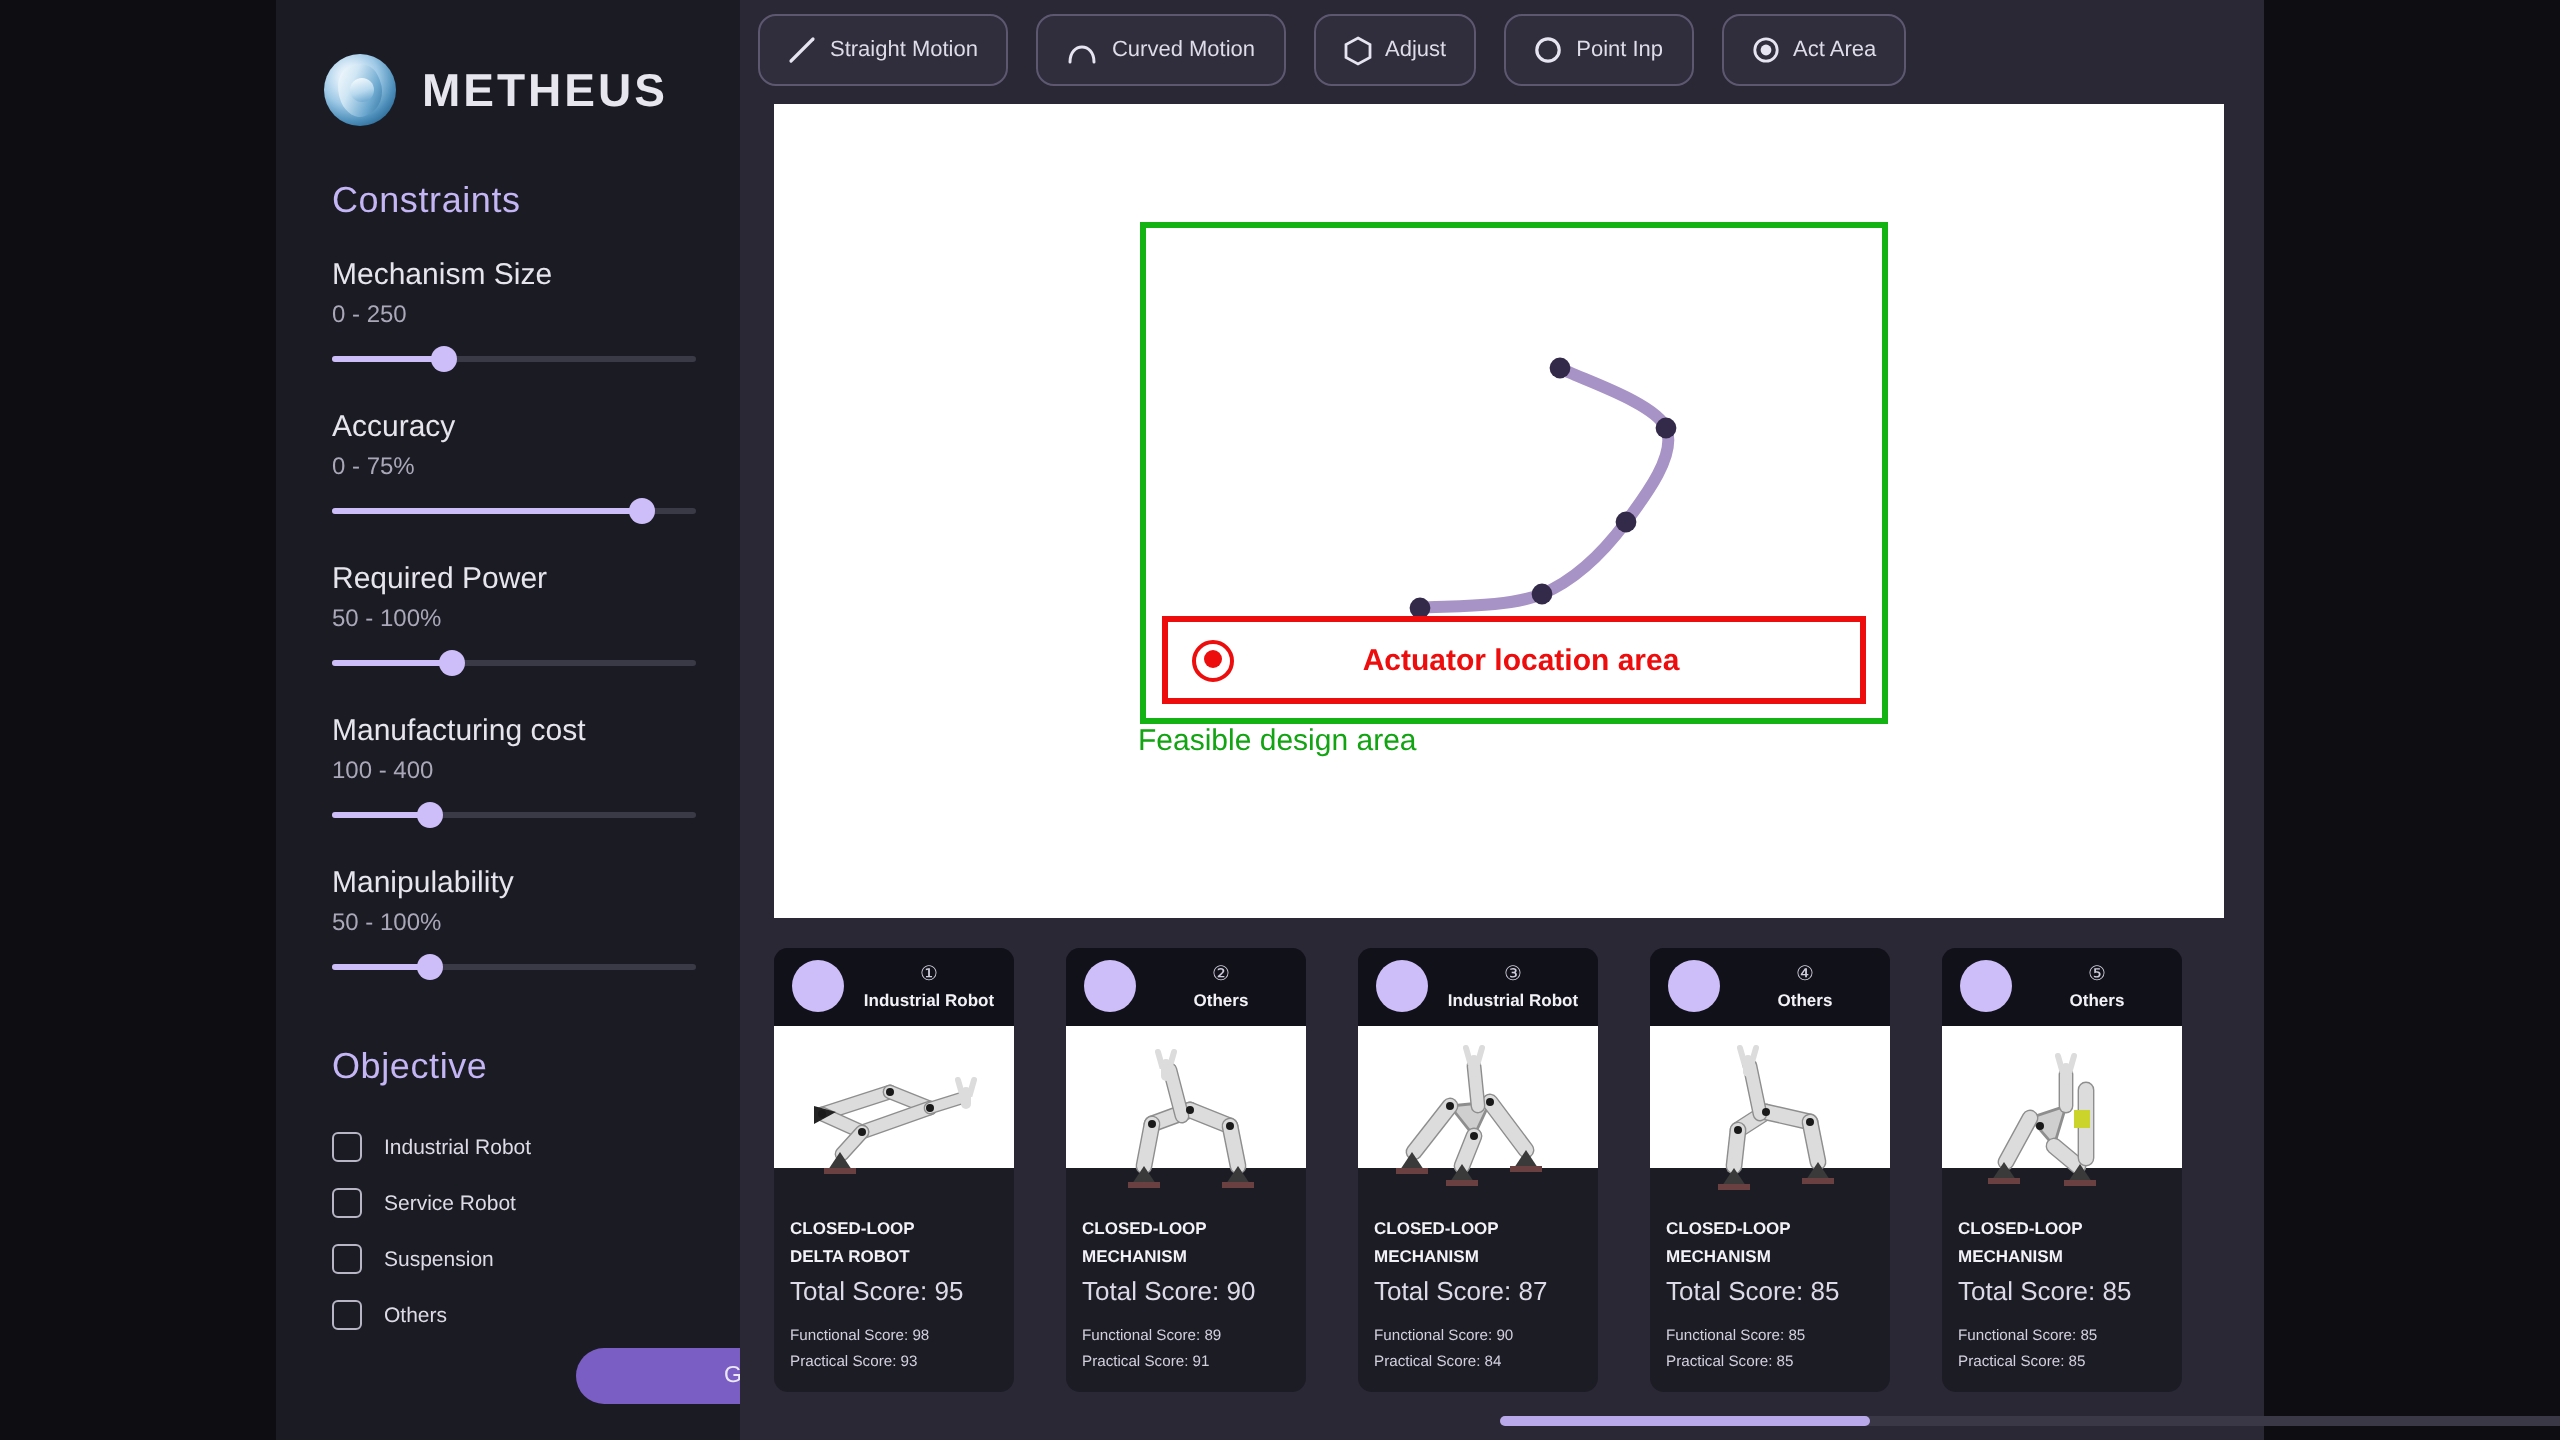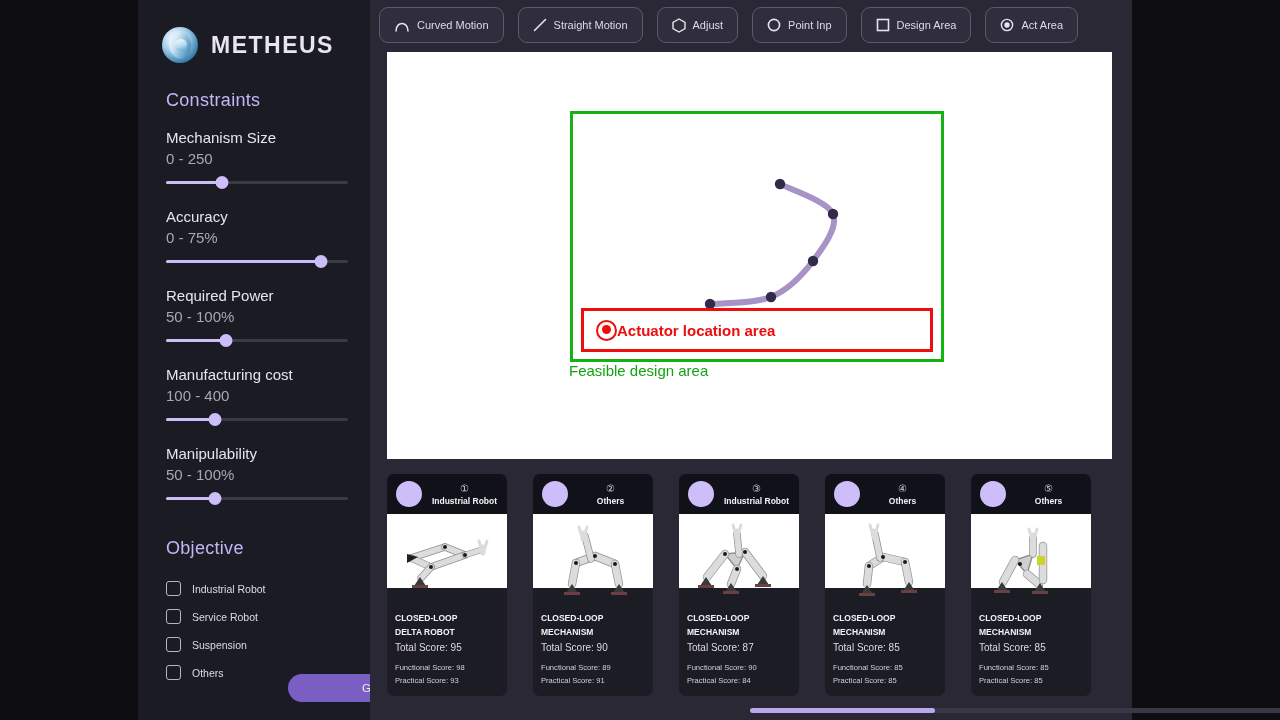--- a/index.html
+++ b/index.html
@@ -50,21 +50,21 @@
   }
 
   .section-title {
     font-size: 18px; color: #c4b5f4; font-weight: 400; margin: 22px 0 18px 14px;
     letter-spacing: .3px;
   }
   .section-title.objective { margin-top: 34px; margin-bottom: 22px; }
 
   .ctrl { margin: 0 0 20px 14px; width: 182px; }
   .ctrl-label { font-size: 15px; color: #e6e5ee; margin-bottom: 4px; }
-  .ctrl-range { font-size: 15px; color: #a9a7b8; margin-bottom: 9px; }
+  .ctrl-range { font-size: 12px; color: #a9a7b8; margin-bottom: 9px; }
   .slider { position: relative; height: 12px; }
   .slider .track {
     position: absolute; left: 0; top: 5px; width: 182px; height: 3px;
     background: #3a3a46; border-radius: 2px;
   }
   .slider .fill {
     position: absolute; left: 0; top: 5px; height: 3px;
     background: #cdbdf8; border-radius: 2px;
   }
   .slider .thumb {
@@ -120,21 +120,21 @@
   }
   .act-dot {
     width: 21px; height: 21px; border-radius: 50%; border: 2.5px solid #ee0d0d;
     margin-left: 12px; flex: none; position: relative;
   }
   .act-dot::after {
     content: ""; position: absolute; left: 3.5px; top: 3.5px;
     width: 9px; height: 9px; border-radius: 50%; background: #ee0d0d;
   }
   .act-text {
-    flex: 1; color: #ee0d0d; font-size: 15px; font-weight: bold;
+    flex: 1; text-align: center; color: #ee0d0d; font-size: 15px; font-weight: bold;
     margin-right: 26px;
   }
 
   
   .cards {
     position: absolute; left: 17px; top: 474px; width: 745px; height: 222px;
     display: flex; gap: 26px; overflow: hidden;
   }
   .card {
     width: 120px; flex: none; background: #1c1c25; border-radius: 7px;
@@ -147,21 +147,21 @@
   .card-avatar {
     width: 26px; height: 26px; border-radius: 50%; background: #cdbdf8; flex: none;
   }
   .card-head-txt { display: flex; flex-direction: column; align-items: center; flex: 1; }
   .card-rank { font-size: 10px; color: #cfcddb; line-height: 13px; }
   .card-cat { font-size: 8.5px; font-weight: bold; color: #f2f1f7; line-height: 12px; }
   .card-thumb { height: 92px; background: #ffffff; position: relative; }
   .card-thumb svg { position: absolute; left: 0; top: 0; }
   .card-body { padding: 23px 8px 9px 8px; }
   .card-title { font-size: 8.5px; font-weight: bold; color: #f3f2f8; line-height: 14px; }
-  .card-total { font-size: 10px; color: #dcdae6; margin-top: 3px; }
+  .card-total { font-size: 13px; color: #dcdae6; margin-top: 3px; }
   .card-sub { font-size: 7.6px; color: #d2d0dd; line-height: 13px; }
   .card-sub.first { margin-top: 8px; }
 
   
   .hscroll {
     position: absolute; left: 380px; top: 708px; width: 740px; height: 5px;
     background: #3a3747; border-radius: 3px;
   }
   .hscroll .thumbbar {
     position: absolute; left: 0; top: 0; width: 188px; height: 5px;
@@ -255,57 +255,49 @@
       </div>
 
     <button class="generate-btn">Generate</button>
   </aside>
 
   <main class="main">
 
     <div class="toolbar" id="toolbar">
         <div class="tool-btn">
           <span>
+            <svg width="14" height="14" viewBox="0 0 14 14">
+              <line x1="1.5" y1="12.5" x2="12.5" y2="1.5" stroke="#e6e4f0" stroke-width="1.6" stroke-linecap="round"></line>
+            </svg>
+          </span>
+     <span>Straight Motion</span>
+        </div>
+        <div class="tool-btn">
+          <span>
             <svg width="16" height="14" viewBox="0 0 16 14">
               <path d="M2 13 C2 3 14 3 14 13" fill="none" stroke="#e6e4f0" stroke-width="1.5" stroke-linecap="round"></path>
             </svg>
           </span>
      <span>Curved Motion</span>
-        </div>
-        <div class="tool-btn">
-          <span>
-            <svg width="14" height="14" viewBox="0 0 14 14">
-              <line x1="1.5" y1="12.5" x2="12.5" y2="1.5" stroke="#e6e4f0" stroke-width="1.6" stroke-linecap="round"></line>
-            </svg>
-          </span>
-     <span>Straight Motion</span>
         </div>
         <div class="tool-btn">
           <span>
             <svg width="14" height="15" viewBox="0 0 14 15">
               <polygon points="7,1 13,4.3 13,10.7 7,14 1,10.7 1,4.3" fill="none" stroke="#e6e4f0" stroke-width="1.4"></polygon>
             </svg>
           </span>
      <span>Adjust</span>
         </div>
         <div class="tool-btn">
           <span>
             <svg width="14" height="14" viewBox="0 0 14 14">
               <circle cx="7" cy="7" r="5.6" fill="none" stroke="#e6e4f0" stroke-width="1.6"></circle>
             </svg>
           </span>
      <span>Point Inp</span>
-        </div>
-        <div class="tool-btn">
-          <span>
-            <svg width="14" height="14" viewBox="0 0 14 14">
-              <rect x="1.5" y="1.5" width="11" height="11" fill="none" stroke="#e6e4f0" stroke-width="1.6"></rect>
-            </svg>
-          </span>
-     <span>Design Area</span>
         </div>
         <div class="tool-btn">
           <span>
             <svg width="14" height="14" viewBox="0 0 14 14">
               <circle cx="7" cy="7" r="5.6" fill="none" stroke="#e6e4f0" stroke-width="1.4"></circle>
               <circle cx="7" cy="7" r="2.7" fill="#e6e4f0"></circle>
             </svg>
           </span>
      <span>Act Area</span>
         </div>

